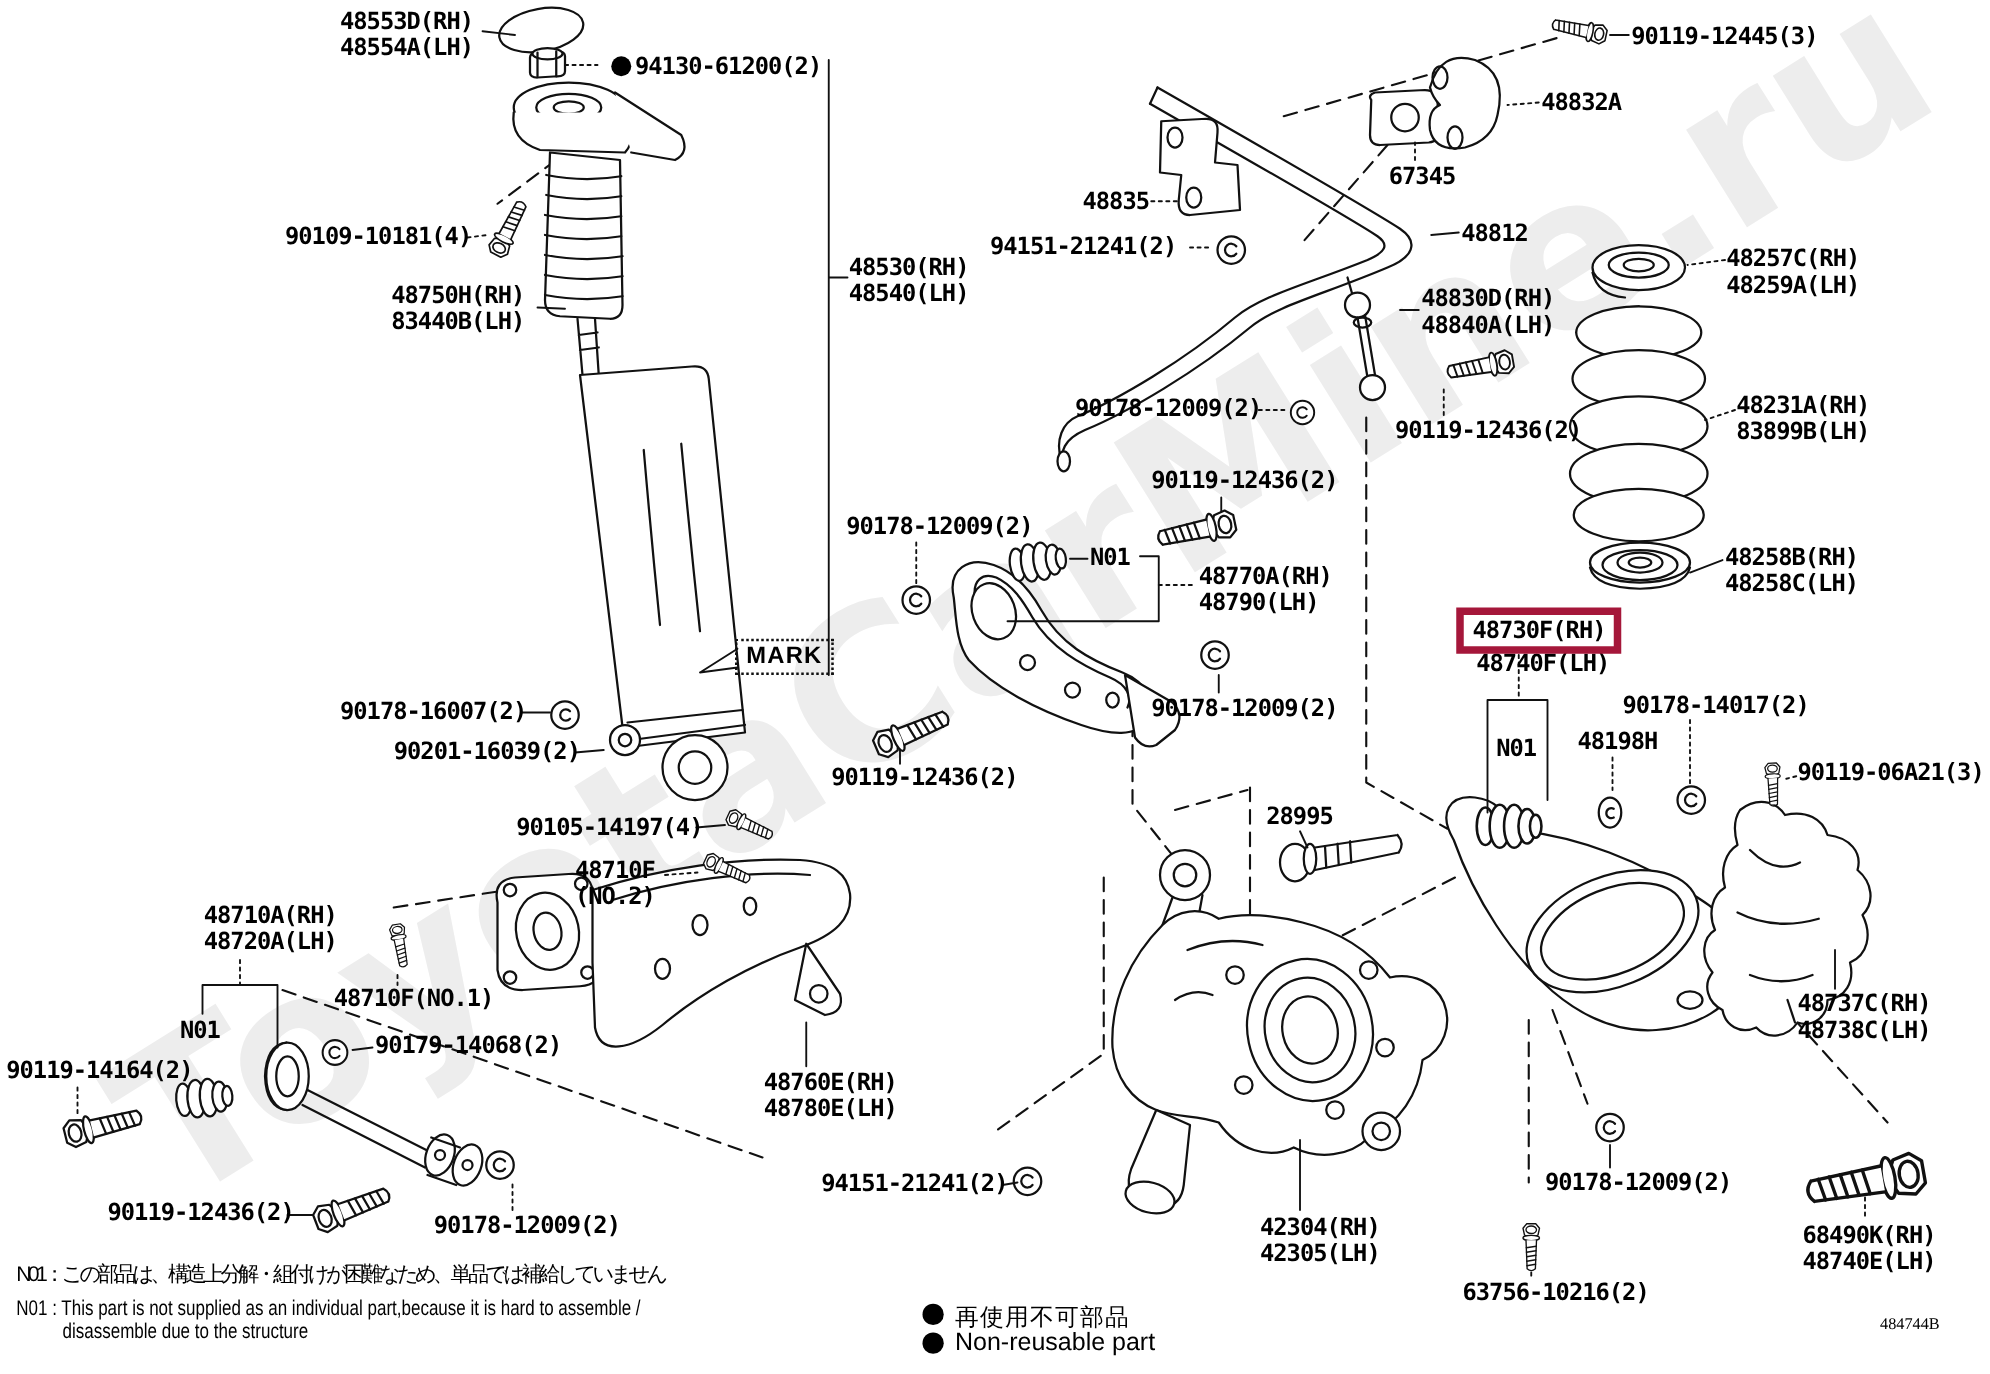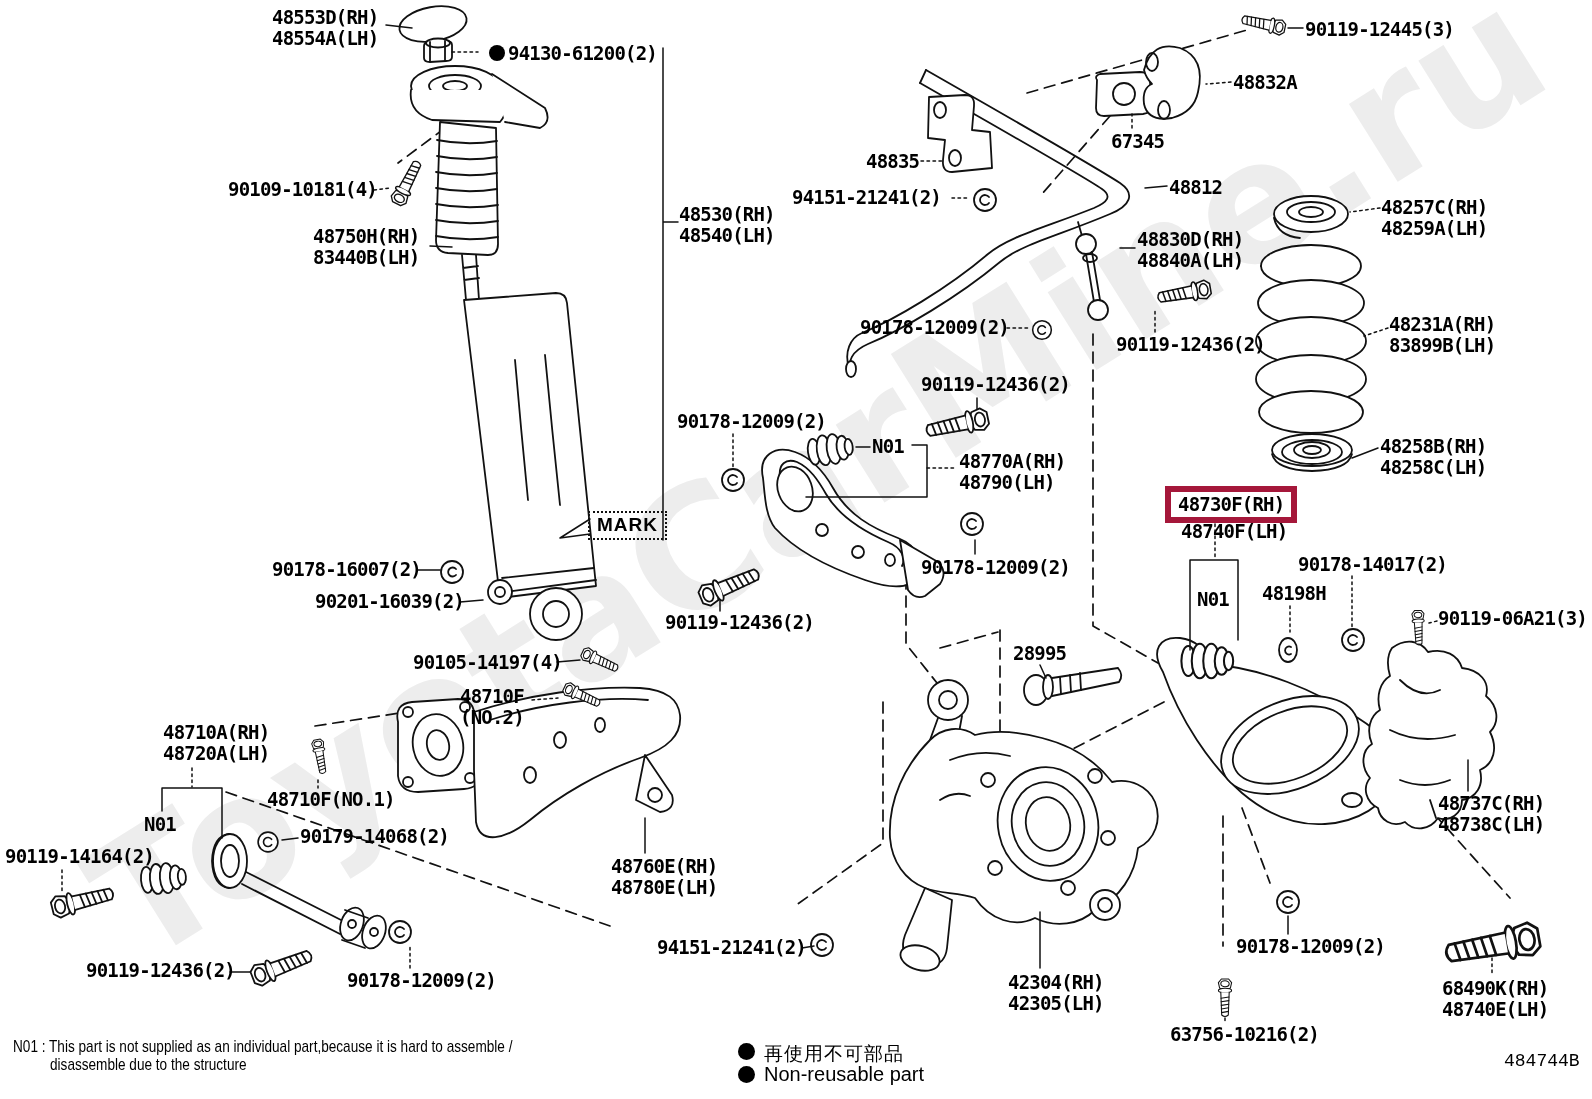--- a/index.html
+++ b/index.html
@@ -14,21 +14,21 @@
   .mark-box{position:absolute;z-index:2;border:2px dotted #111;padding:1px 7px 2px 7px;
             font-family:"Liberation Sans",sans-serif;font-weight:600;font-size:19px;letter-spacing:1px;}
   .hl-box{position:absolute;z-index:3;border:6px solid #a5173a;padding:1px 7px 2px 7px;
           font-weight:bold;font-size:19px;letter-spacing:-0.8px;}
   .dot{position:absolute;z-index:2;background:#000;border-radius:50%;}
   .note{position:absolute;z-index:2;font-family:"Liberation Sans",sans-serif;font-size:17px;}
   .note-jp{letter-spacing:-3px;font-size:17px;}
   .note-en{transform:scaleX(0.8);transform-origin:0 0;white-space:nowrap;}
   .legend-jp{position:absolute;z-index:2;font-family:Liberation Serif, serif;font-size:19px;letter-spacing:1px;}
   .legend-en{position:absolute;z-index:2;font-family:"Liberation Sans",sans-serif;font-size:20px;}
-  .code{position:absolute;z-index:2;font-family:Liberation Mono, monospace;font-size:18px;}
+  .code{position:absolute;z-index:2;font-family:Liberation Serif, serif;font-size:13px;}
 </style>
 </head>
 <body>
 
 <div class="stage">
 
   <div class="watermark">ToyotaCarMine.ru</div>
 
   <svg class="art" width="1592" height="1099" viewBox="0 0 1592 1099" fill="none" stroke="#111" stroke-width="1.8" stroke-linecap="round" stroke-linejoin="round">
     <defs>
@@ -364,20 +364,21 @@
   <div class="lbl" style="left:657px;top:937px">94151-21241(2)</div>
   <div class="lbl" style="left:1008px;top:972px">42304(RH)
 42305(LH)</div>
   <div class="lbl" style="left:1438px;top:793px">48737C(RH)
 48738C(LH)</div>
   <div class="lbl" style="left:1236px;top:936px">90178-12009(2)</div>
   <div class="lbl" style="left:1442px;top:978px">68490K(RH)
 48740E(LH)</div>
   <div class="lbl" style="left:1170px;top:1024px">63756-10216(2)</div>
 
+  <div class="note note-jp" style="left:13px;top:1008px">N01：この部品は、構造上分解・組付けが困難なため、単品では補給していません</div>
   <div class="note note-en" style="left:13px;top:1037px">N01 : This part is not supplied as an individual part,because it is hard to assemble /</div>
   <div class="note note-en" style="left:50px;top:1055px">disassemble due to the structure</div>
 
   <div class="dot" style="left:738px;top:1043px;width:17px;height:17px"></div>
   <div class="legend-jp" style="left:764px;top:1041px">再使用不可部品</div>
   <div class="dot" style="left:738px;top:1066px;width:17px;height:17px"></div>
   <div class="legend-en" style="left:764px;top:1063px">Non-reusable part</div>
 
   <div class="code" style="left:1504px;top:1051px">484744B</div>
 

